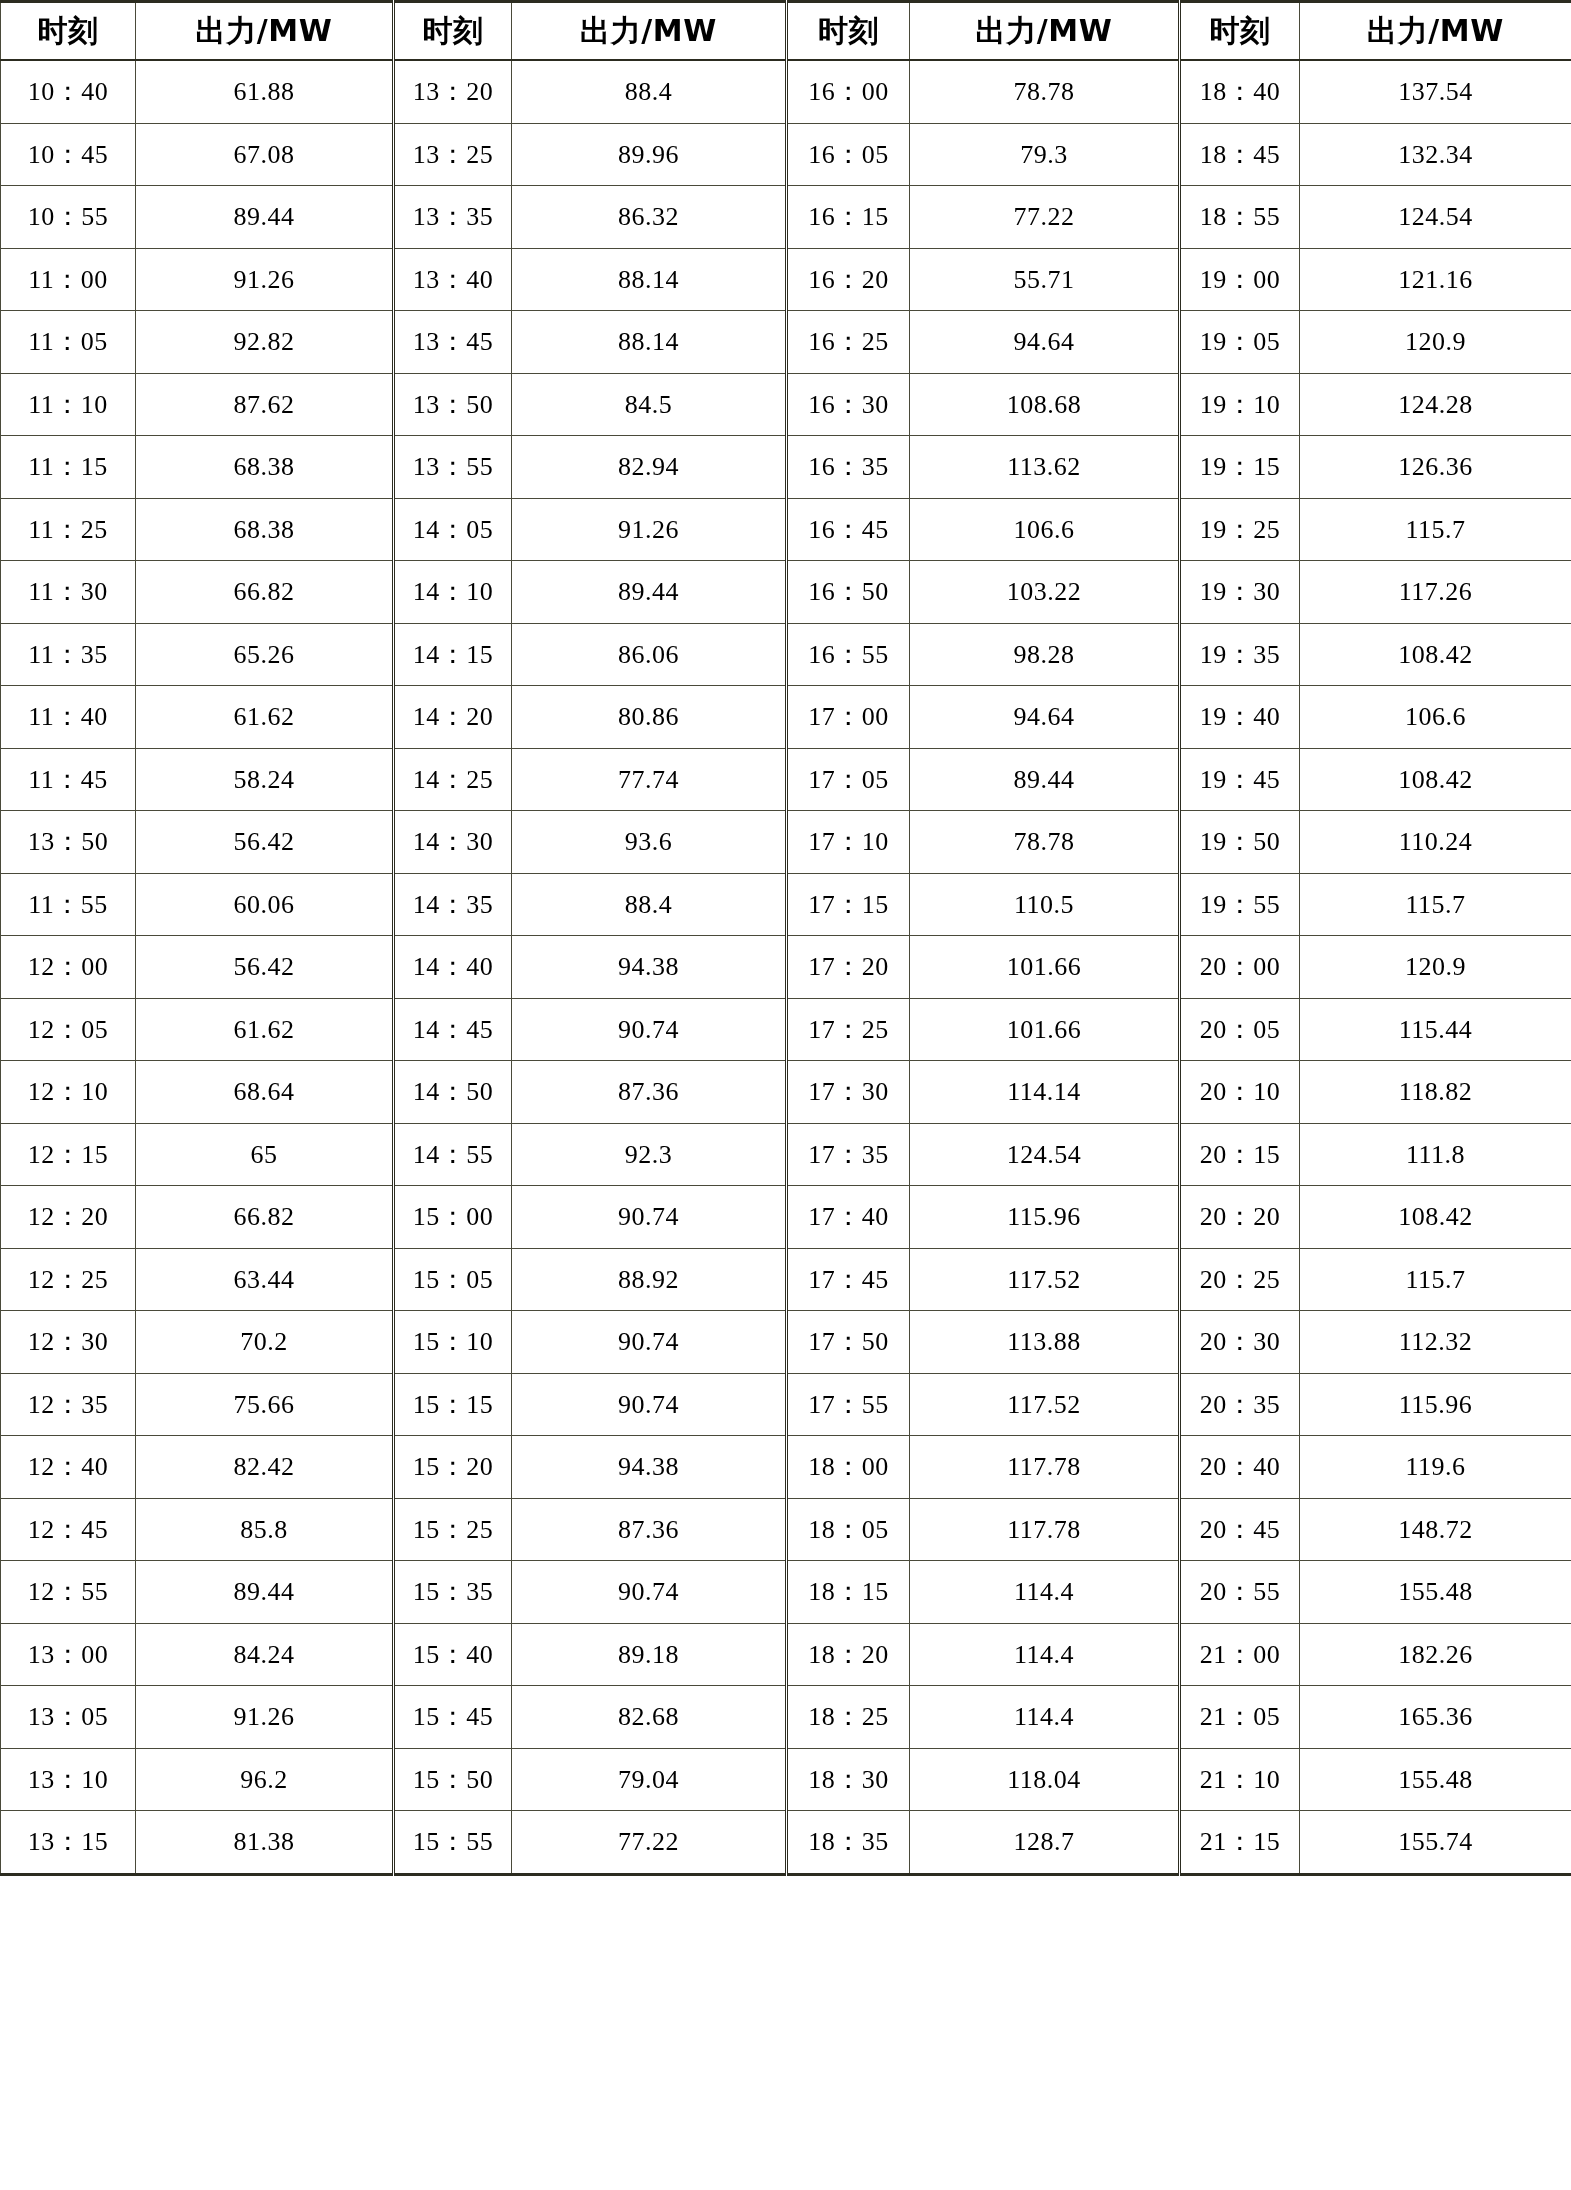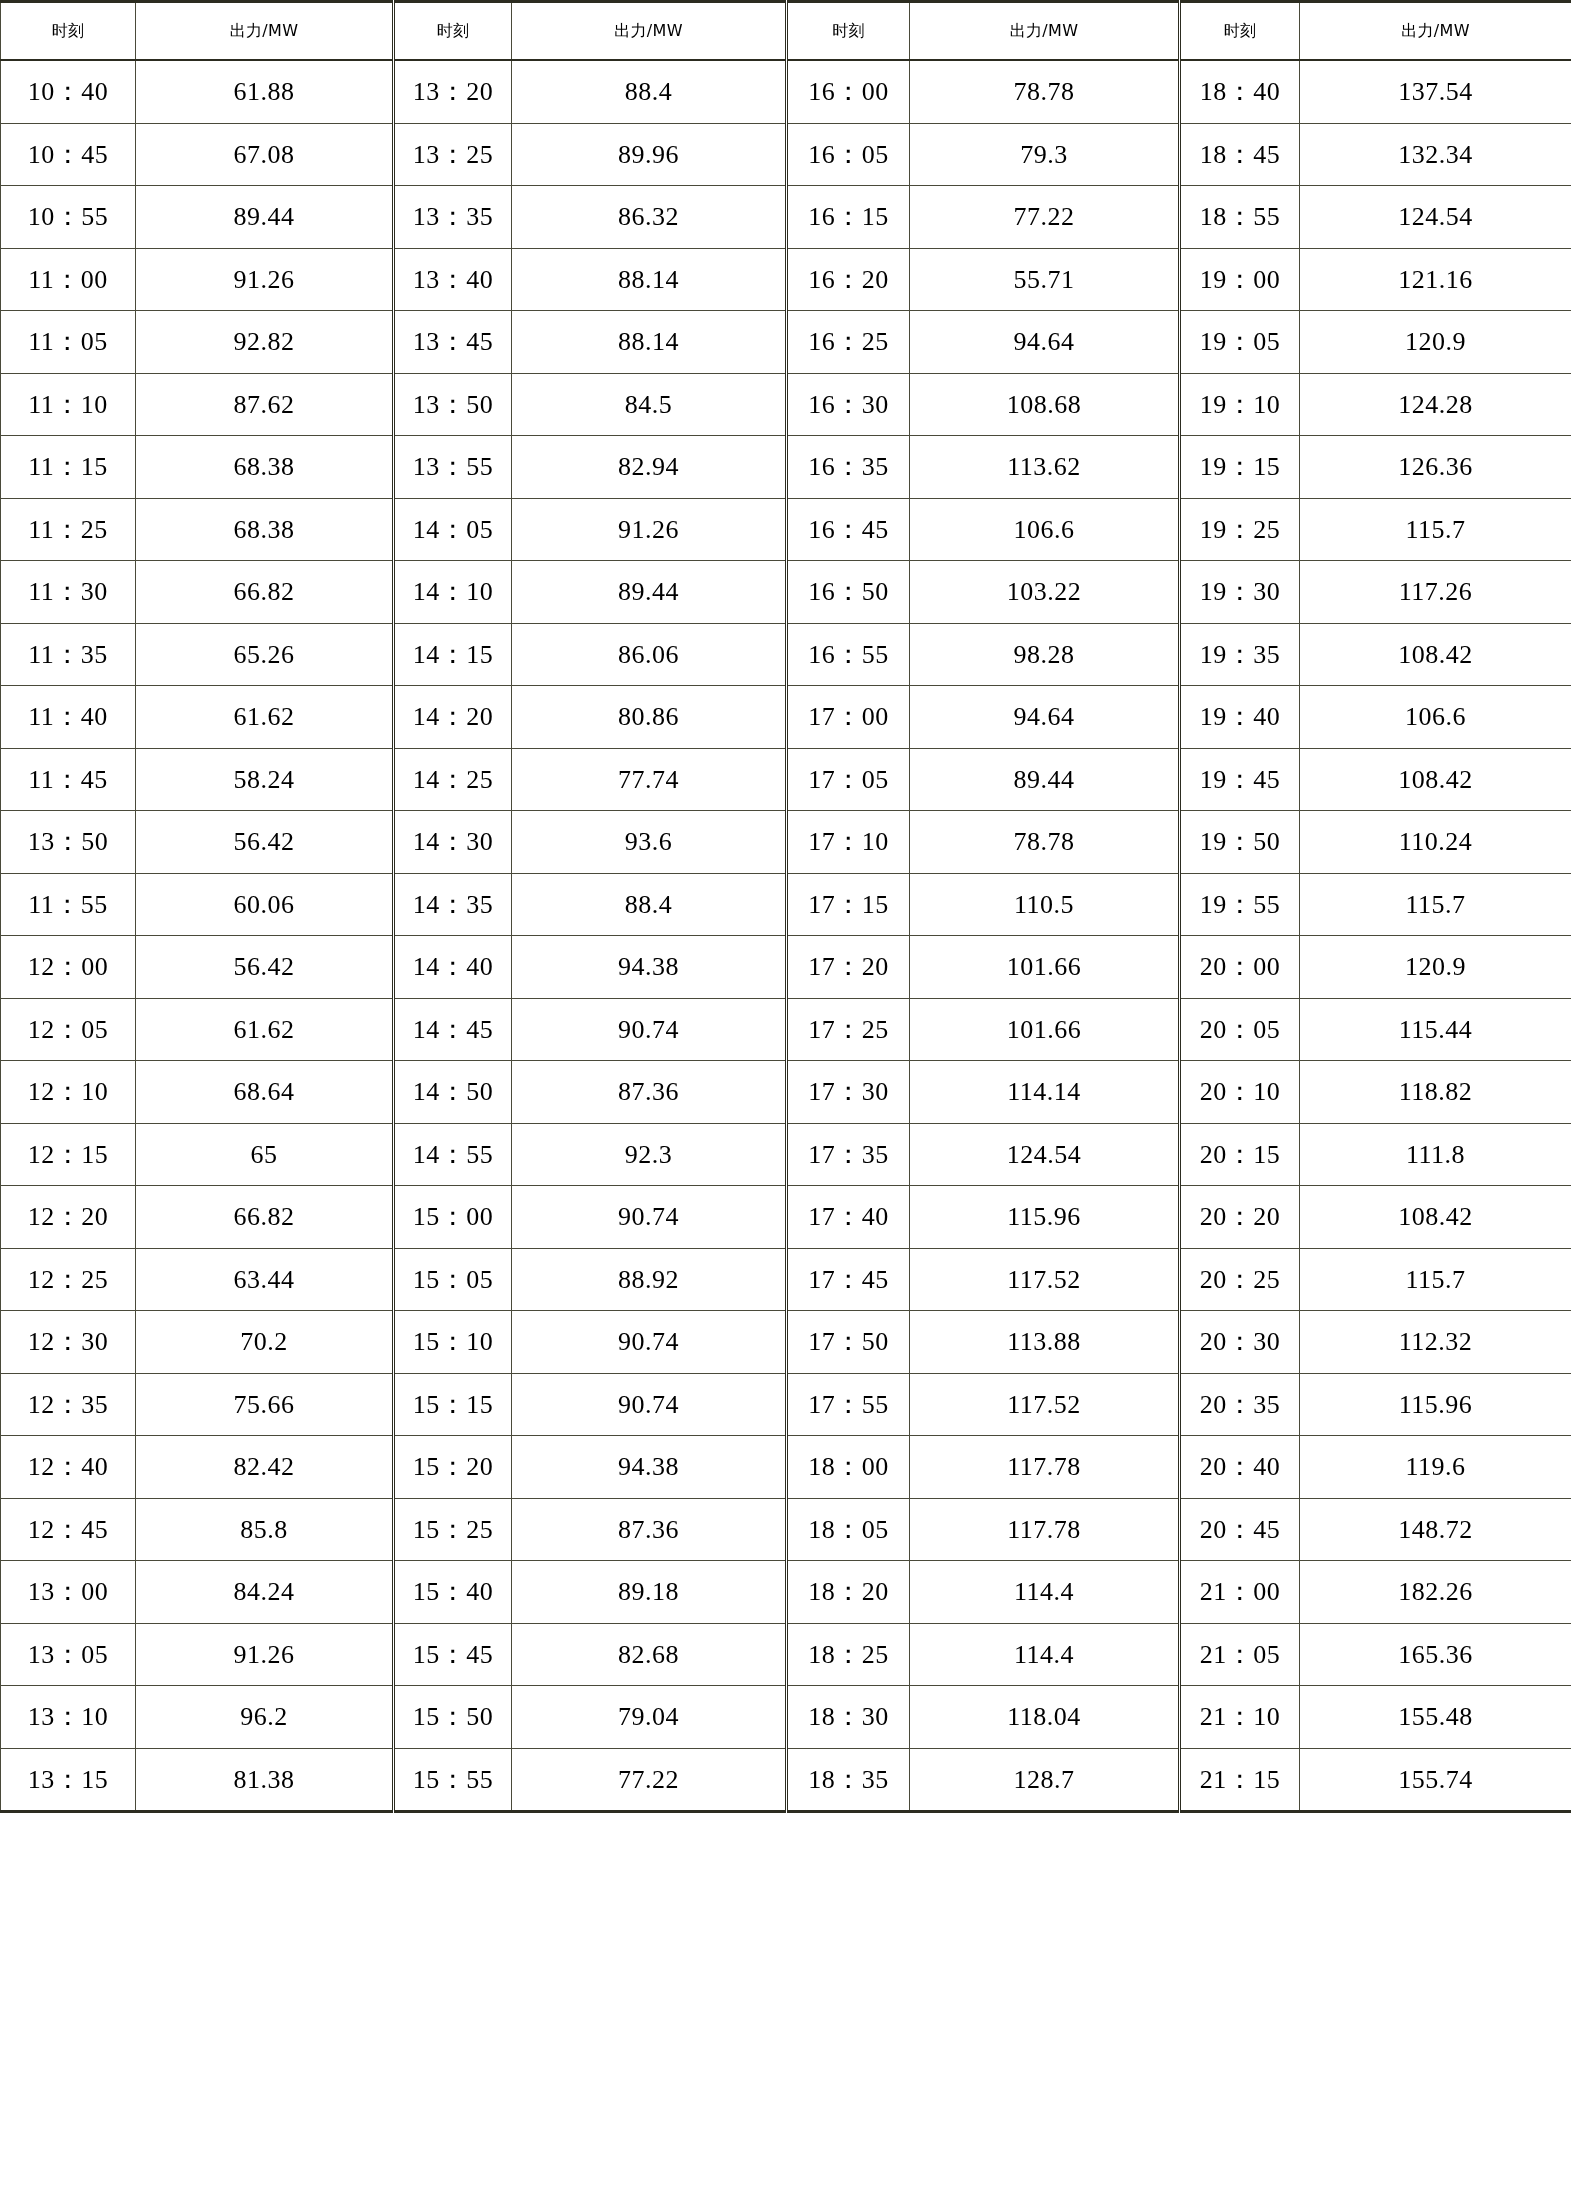--- a/index.html
+++ b/index.html
@@ -46,21 +46,22 @@
     letter-spacing: 0.02em;
     padding: 0;
     height: 61.5px;
     line-height: 61.5px;
     white-space: nowrap;
   }
 
   table.data-table thead th {
     height: 56px;
     line-height: 56px;
-    font-size: 16px;
+    font-size: 30px;
+    font-weight: bold;
   }
 
   
   table.data-table thead tr th {
     border-top: 3px solid #2c2c20;
     border-bottom: 2px solid #2c2c20;
   }
   table.data-table tbody tr:last-child td {
     border-bottom: 3px solid #2c2c20;
   }
@@ -335,20 +336,30 @@
           <td class="time-cell">12：45</td>
           <td class="val-cell">85.8</td>
           <td class="time-cell sep-left">15：25</td>
           <td class="val-cell">87.36</td>
           <td class="time-cell sep-left">18：05</td>
           <td class="val-cell">117.78</td>
           <td class="time-cell sep-left">20：45</td>
           <td class="val-cell">148.72</td>
         </tr>
         <tr>
+          <td class="time-cell">12：55</td>
+          <td class="val-cell">89.44</td>
+          <td class="time-cell sep-left">15：35</td>
+          <td class="val-cell">90.74</td>
+          <td class="time-cell sep-left">18：15</td>
+          <td class="val-cell">114.4</td>
+          <td class="time-cell sep-left">20：55</td>
+          <td class="val-cell">155.48</td>
+        </tr>
+        <tr>
           <td class="time-cell">13：00</td>
           <td class="val-cell">84.24</td>
           <td class="time-cell sep-left">15：40</td>
           <td class="val-cell">89.18</td>
           <td class="time-cell sep-left">18：20</td>
           <td class="val-cell">114.4</td>
           <td class="time-cell sep-left">21：00</td>
           <td class="val-cell">182.26</td>
         </tr>
         <tr>

